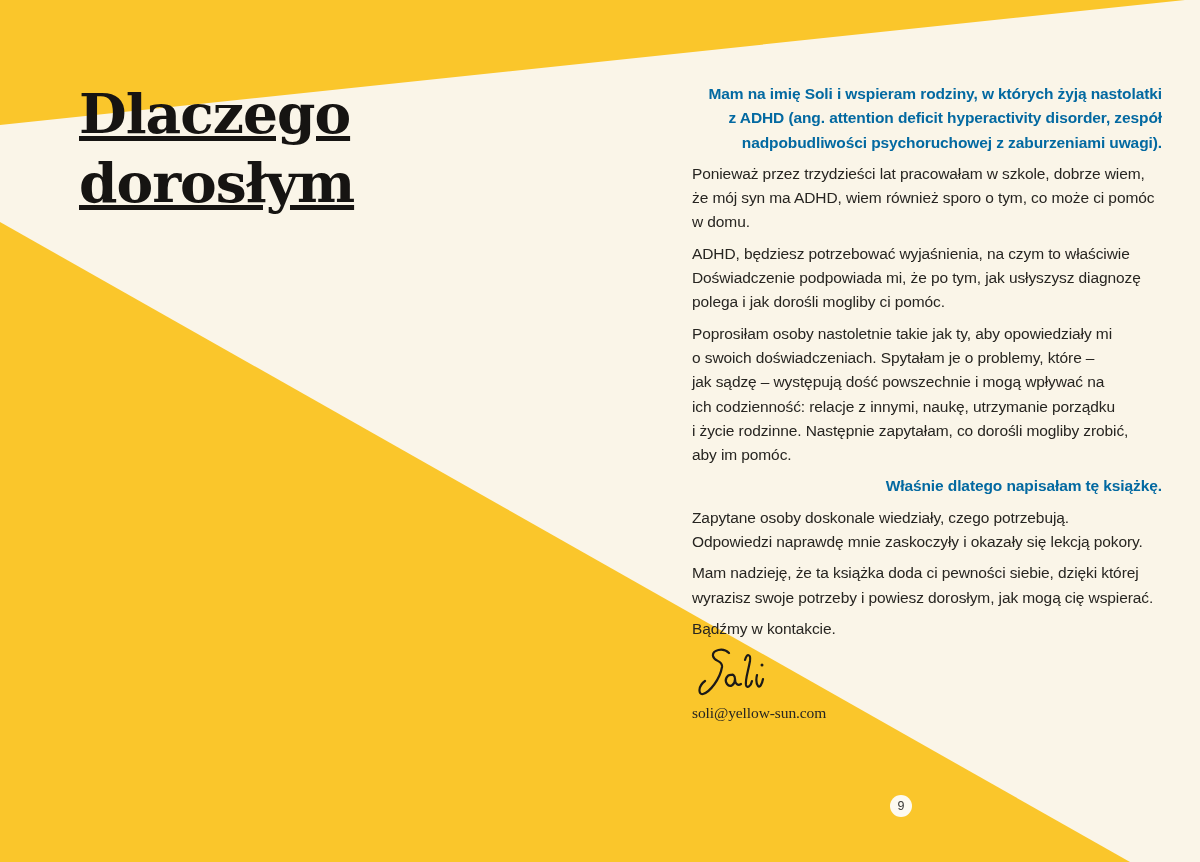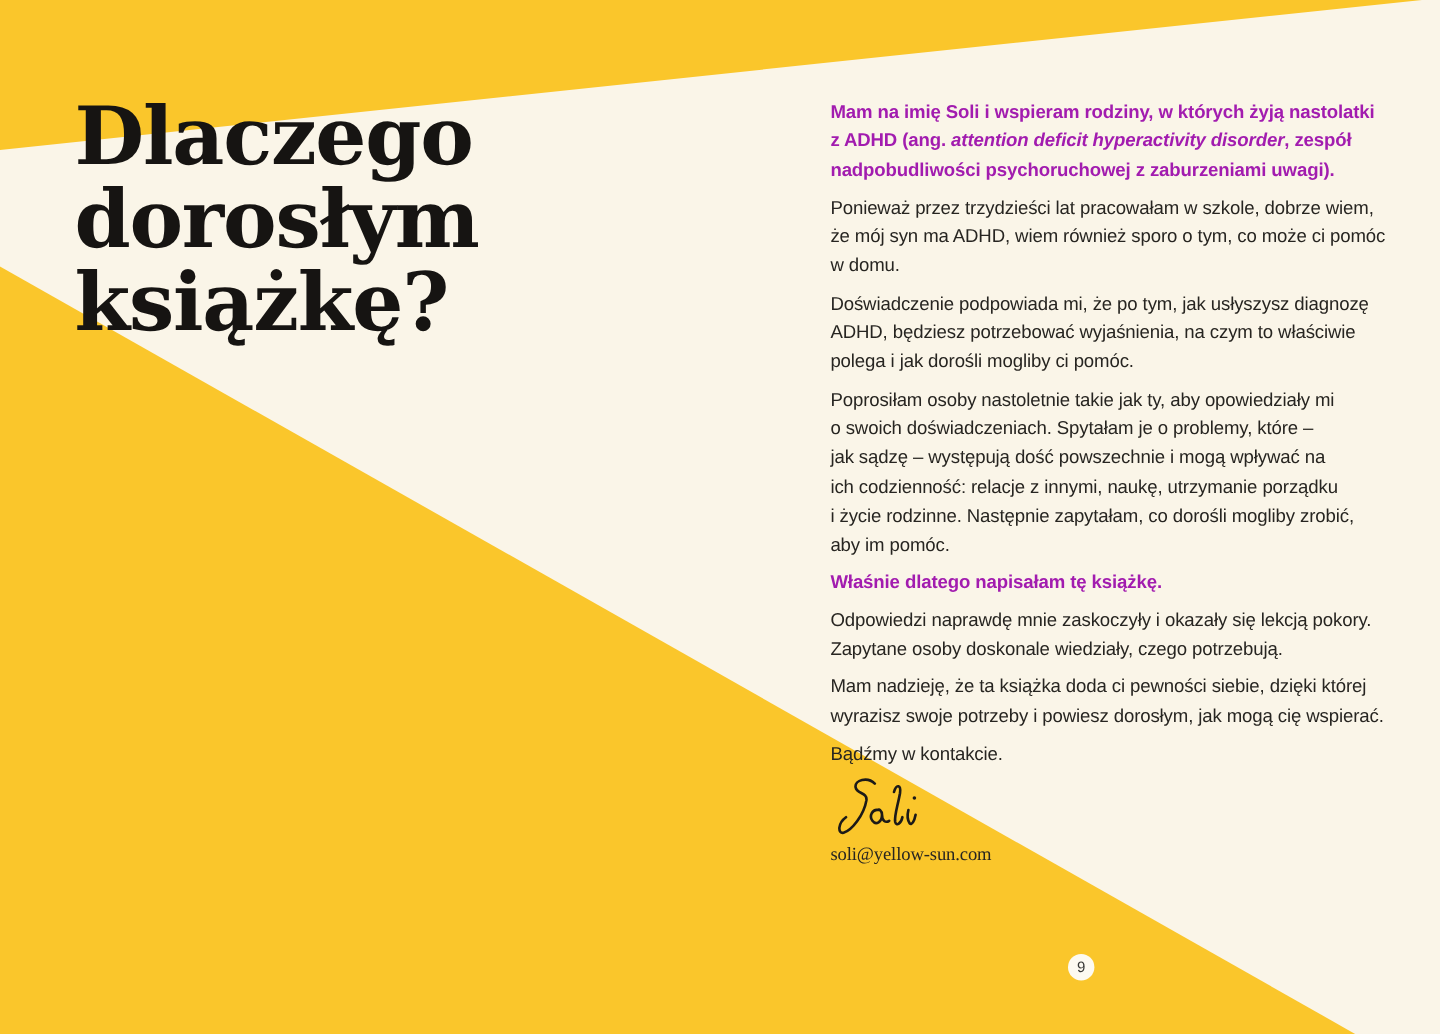--- a/index.html
+++ b/index.html
@@ -6,37 +6,38 @@
   .page{
     position:relative;
     width:1200px;height:862px;
     background:#FAF5E8;
     overflow:hidden;
     font-family:"Liberation Sans", sans-serif;
     margin:0 auto;
   }
   .bg-shapes{position:absolute;inset:0;width:100%;height:100%;display:block;}
   .heading{
-    position:absolute;left:62px;top:79px;
+    position:absolute;left:79px;top:79px;
     font-family:"DejaVu Serif", serif;
     font-weight:bold;
-    font-size:67px;line-height:69px;
+    font-size:55px;line-height:69px;
     letter-spacing:-1px;
     color:#161412;
+    text-decoration:underline;
   }
   .body-col{
     position:absolute;left:692px;top:82px;width:470px;
     font-size:15.5px;line-height:24.3px;
     letter-spacing:-0.1px;
     color:#272521;
   }
   .para{margin:0 0 7px 0;}
-  .para.bold{font-weight:700;color:#a21caf;}
+  .para.bold{font-weight:700;color:#0369a1;text-align:right;}
   .line{white-space:nowrap;}
-  .ital{font-style:italic;}
+  .ital{}
   .signature{display:block;margin:5px 0 3px 4px;}
   .email{white-space:nowrap;margin-top:2px;font-family:Liberation Serif, serif;}
   .page-num{
     position:absolute;left:890px;top:795px;
     width:22px;height:22px;border-radius:50%;
     background:#FDFAF1;
     display:flex;align-items:center;justify-content:center;
     font-size:12.5px;color:#3a3a38;
   }
 </style>
@@ -46,54 +47,53 @@
 <div class="page">
 
   <svg class="bg-shapes" viewBox="0 0 1200 862" preserveAspectRatio="none">
     <polygon points="0,0 1185,0 0,125" fill="#FAC62B"></polygon>
     <polygon points="0,222 1130,862 0,862" fill="#FAC62B"></polygon>
   </svg>
 
   <div class="heading">
       <div>Dlaczego</div>
       <div>dorosłym</div>
-      <div>książkę?</div>
     </div>
 
   <div class="body-col">
 
     <div class="para bold">
         <div class="line">Mam na imię Soli i wspieram rodziny, w których żyją nastolatki</div>
         <div class="line"><span>z ADHD (ang. </span><span class="ital">attention deficit hyperactivity disorder</span><span>, zespół</span></div>
         <div class="line">nadpobudliwości psychoruchowej z zaburzeniami uwagi).</div>
       </div>
       <div class="para">
         <div class="line">Ponieważ przez trzydzieści lat pracowałam w szkole, dobrze wiem,</div>
         <div class="line">że mój syn ma ADHD, wiem również sporo o tym, co może ci pomóc</div>
         <div class="line">w domu.</div>
       </div>
       <div class="para">
+        <div class="line">ADHD, będziesz potrzebować wyjaśnienia, na czym to właściwie</div>
         <div class="line">Doświadczenie podpowiada mi, że po tym, jak usłyszysz diagnozę</div>
-        <div class="line">ADHD, będziesz potrzebować wyjaśnienia, na czym to właściwie</div>
         <div class="line">polega i jak dorośli mogliby ci pomóc.</div>
       </div>
       <div class="para">
         <div class="line">Poprosiłam osoby nastoletnie takie jak ty, aby opowiedziały mi</div>
         <div class="line">o swoich doświadczeniach. Spytałam je o problemy, które –</div>
         <div class="line">jak sądzę – występują dość powszechnie i mogą wpływać na</div>
         <div class="line">ich codzienność: relacje z innymi, naukę, utrzymanie porządku</div>
         <div class="line">i życie rodzinne. Następnie zapytałam, co dorośli mogliby zrobić,</div>
         <div class="line">aby im pomóc.</div>
       </div>
       <div class="para bold">
         <div class="line">Właśnie dlatego napisałam tę książkę.</div>
       </div>
       <div class="para">
+        <div class="line">Zapytane osoby doskonale wiedziały, czego potrzebują.</div>
         <div class="line">Odpowiedzi naprawdę mnie zaskoczyły i okazały się lekcją pokory.</div>
-        <div class="line">Zapytane osoby doskonale wiedziały, czego potrzebują.</div>
       </div>
       <div class="para">
         <div class="line">Mam nadzieję, że ta książka doda ci pewności siebie, dzięki której</div>
         <div class="line">wyrazisz swoje potrzeby i powiesz dorosłym, jak mogą cię wspierać.</div>
       </div>
       <div class="para">
         <div class="line">Bądźmy w kontakcie.</div>
       </div>
       <svg class="signature" width="74" height="50" viewBox="0 0 74 50" fill="none" stroke="#1c1a18" stroke-width="2.2" stroke-linecap="round" stroke-linejoin="round">
       <path d="M33 5 C27 -1 16 2 17 8 C18 14 27 12 26 19 C24 31 14 44 7 46 C2 47 2 38 9 33"></path>

